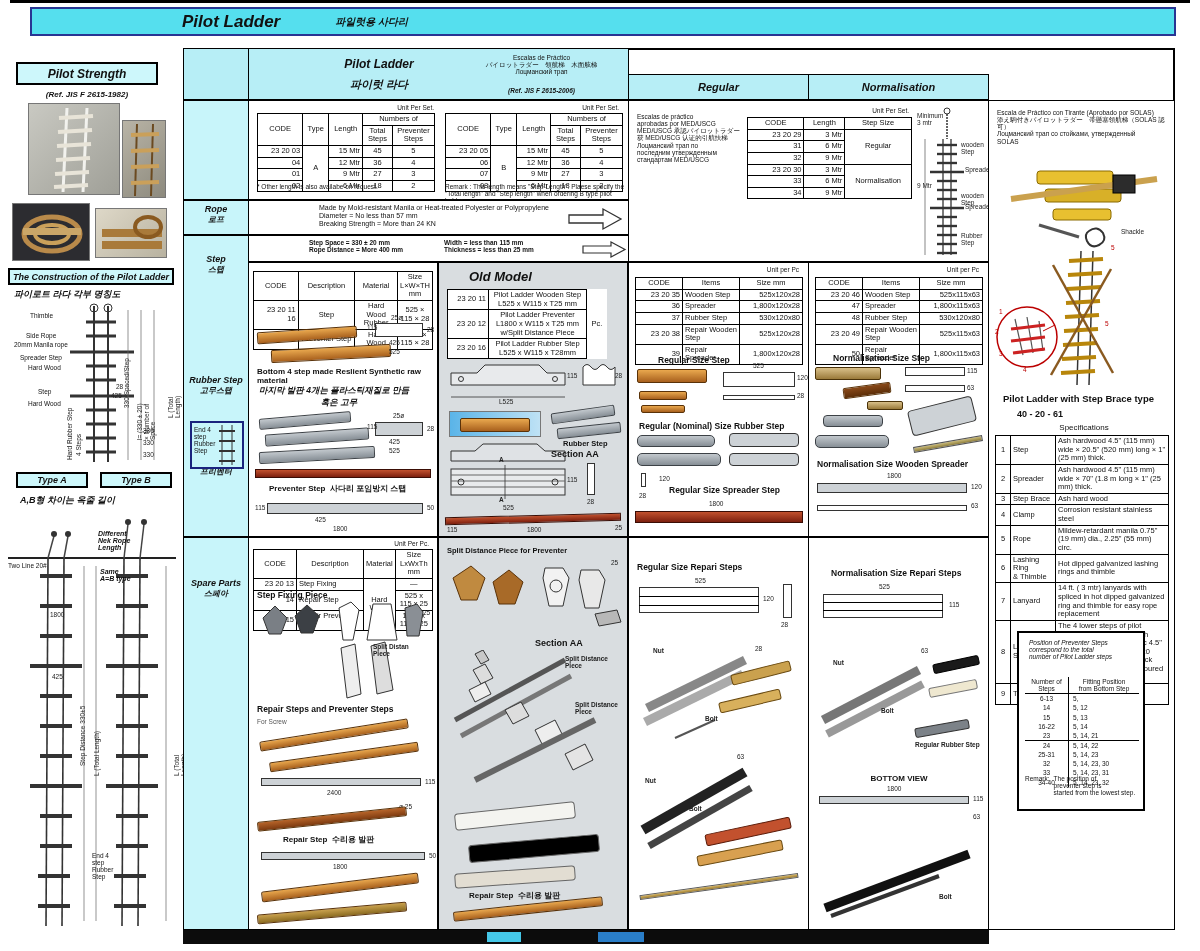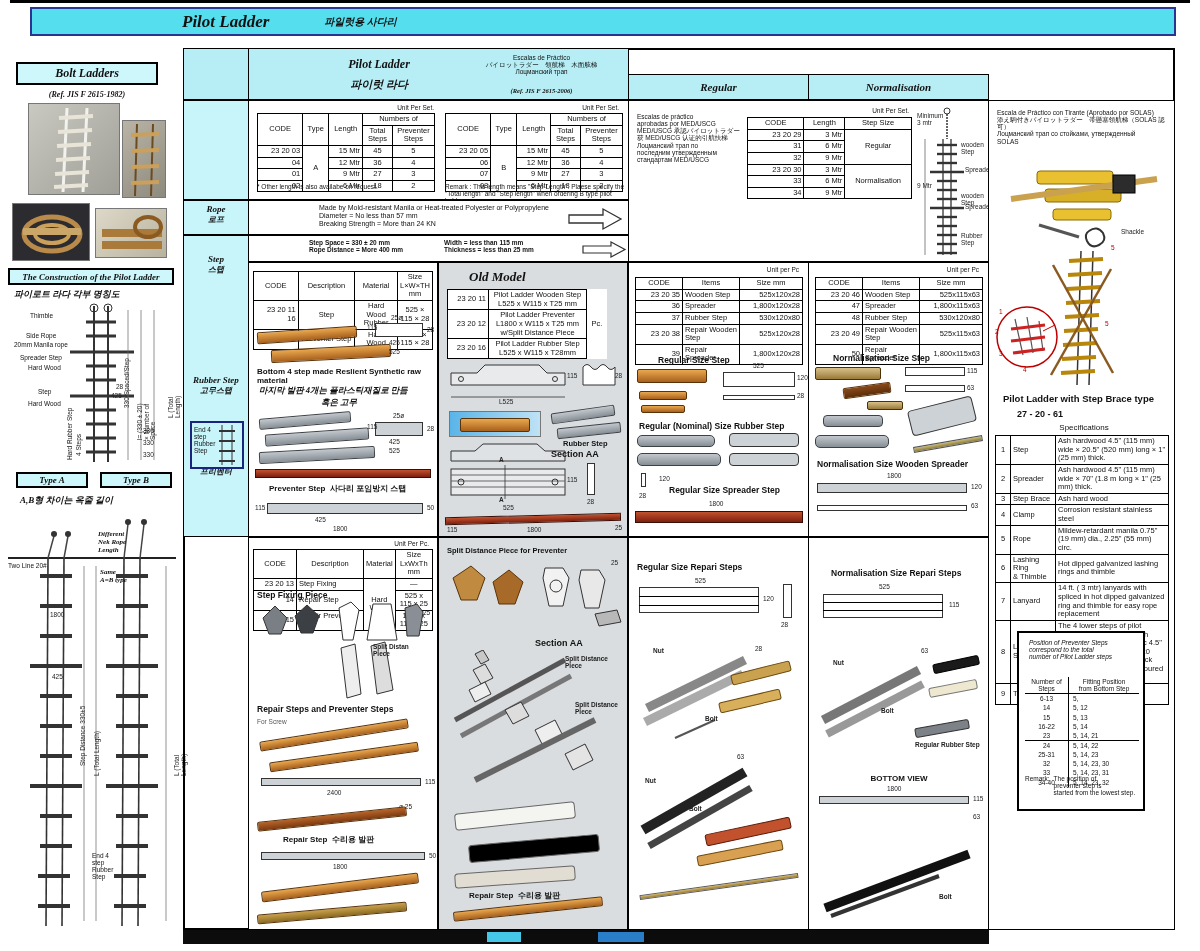--- a/index.html
+++ b/index.html
@@ -4,21 +4,21 @@
 <style>
   html,body{margin:0;padding:0;background:#fff;}
   body{font-family:"Liberation Sans",sans-serif;color:#111;}
   .page{position:relative;width:1200px;height:951px;background:#fff;overflow:hidden;}
   .a{position:absolute;box-sizing:border-box;}
   .b{border:1px solid #000;}
   .b2{border:2px solid #000;}
   .cyan{background:#b7eef6;}
   .cyan2{background:#c8f5fa;}
   .gray{background:#d9dde0;}
-  .bi{font-weight:bold;font-style:italic;font-family:Liberation Serif, serif;}
+  .bi{font-weight:bold;font-style:italic;}
   .bold{font-weight:bold;}
   .ctr{text-align:center;}
   .rt{text-align:right;}
   .pre{white-space:pre-line;}
   .sm{font-size:7px;line-height:1.15;}
   .xs{font-size:6.5px;line-height:1.1;}
   .dim{font-size:6.5px;color:#222;line-height:1;}
   .lbl{font-size:8.5px;font-weight:bold;}
   .tb{border-collapse:collapse;background:#fff;}
   .tb th,.tb td{border:1px solid #000;font-size:7.5px;padding:1px 2px;line-height:1.15;font-weight:normal;}
@@ -40,21 +40,21 @@
 <div class="page">
 
   <div class="a" style="left:10px;top:0;width:1180px;height:3px;background:#000;"></div>
 
   <div class="a" style="left:30px;top:7px;width:1146px;height:29px;background:#55dfee;border:2px solid #283593;display:flex;align-items:center;">
     <span class="bi" style="font-size:17px;margin-left:150px;">Pilot Ladder</span>
     <span class="bi" style="font-size:10px;margin-left:55px;">파일럿용 사다리</span>
   </div>
 
   <div class="a b2" style="left:16px;top:62px;width:142px;height:23px;background:#cdf7fb;display:flex;align-items:center;justify-content:center;">
-    <span class="bi" style="font-size:12px;">Bolt Ladders</span>
+    <span class="bi" style="font-size:12px;">Pilot Strength</span>
   </div>
   <div class="a bi ctr" style="left:16px;top:90px;width:142px;font-size:8px;">(Ref. JIS F 2615-1982)</div>
 
   <div class="a photo" style="left:28px;top:103px;width:92px;height:92px;background:linear-gradient(135deg,#c9c9c2,#9f9f97);">
     <svg width="92" height="92">
         <line x1="38" y1="4" x2="34" y2="88" stroke="#f2f2ee" stroke-width="3"></line>
         <line x1="58" y1="4" x2="54" y2="88" stroke="#f2f2ee" stroke-width="3"></line>
         <line x1="30" y1="14" x2="64" y2="12" stroke="#e8e4d8" stroke-width="4"></line>
         <line x1="29" y1="28" x2="63" y2="26" stroke="#e8e4d8" stroke-width="4"></line>
         <line x1="28" y1="42" x2="62" y2="40" stroke="#e8e4d8" stroke-width="4"></line>
@@ -248,20 +248,24 @@
           <line x1="15" y1="2" x2="15" y2="42" stroke="#333"></line>
           <line x1="2" y1="8" x2="18" y2="8" stroke="#333" stroke-width="2"></line>
           <line x1="2" y1="18" x2="18" y2="18" stroke="#333" stroke-width="2"></line>
           <line x1="2" y1="28" x2="18" y2="28" stroke="#333" stroke-width="2"></line>
           <line x1="2" y1="38" x2="18" y2="38" stroke="#333" stroke-width="2"></line>
         </svg>
     </div>
     <div class="bi ctr" style="font-size:9px;margin-top:60px;">Preventer</div>
     <div class="bi ctr" style="font-size:8px;">프리벤터</div>
   </div>
+  <div class="a b cyan2" style="left:183px;top:537px;width:66px;height:393px;">
+    <div class="bi ctr" style="font-size:9px;margin-top:40px;">Spare Parts</div>
+    <div class="bi ctr" style="font-size:8px;">스페아</div>
+  </div>
 
   <div class="a b" style="left:248px;top:100px;width:381px;height:100px;background:#fff;">
     <div class="a xs rt" style="left:110px;top:3px;width:75px;">Unit Per Set.</div>
     <table class="tb a" style="left:8px;top:12px;width:178px;">
       <thead>
         <tr>
           <th rowspan="2" style="width:44px;">CODE</th>
           <th rowspan="2" style="width:22px;">Type</th>
           <th rowspan="2" style="width:30px;">Length</th>
           <th colspan="2">Numbers of</th>
@@ -966,21 +970,21 @@
       </svg>
       <div class="a dim" style="left:128px;top:4px;">Shackle</div>
       <div class="a dim" style="left:118px;top:20px;color:#b00;">5</div>
       <div class="a dim" style="left:6px;top:84px;color:#b00;">1</div>
       <div class="a dim" style="left:2px;top:104px;color:#b00;">2</div>
       <div class="a dim" style="left:6px;top:126px;color:#b00;">3</div>
       <div class="a dim" style="left:30px;top:142px;color:#b00;">4</div>
       <div class="a dim" style="left:112px;top:96px;color:#b00;">5</div>
     </div>
     <div class="a bold" style="left:14px;top:292px;font-size:9.5px;">Pilot Ladder with Step Brace type</div>
-    <div class="a bold" style="left:28px;top:308px;font-size:9px;">27 - 20 - 61</div>
+    <div class="a bold" style="left:28px;top:308px;font-size:9px;">40 - 20 - 61</div>
     <div class="a ctr" style="left:40px;top:322px;width:110px;font-size:8px;">Specifications</div>
     <table class="tb a" style="left:6px;top:334px;width:174px;">
       <tbody>
         <tr>
             <td class="ctr xs" style="width:10px;">1</td>
             <td class="xs pre" style="width:40px;">Step</td>
             <td class="xs">Ash hardwood 4.5" (115 mm) wide × 20.5" (520 mm) long × 1" (25 mm) thick.</td>
           </tr>
         <tr>
             <td class="ctr xs">2</td>

